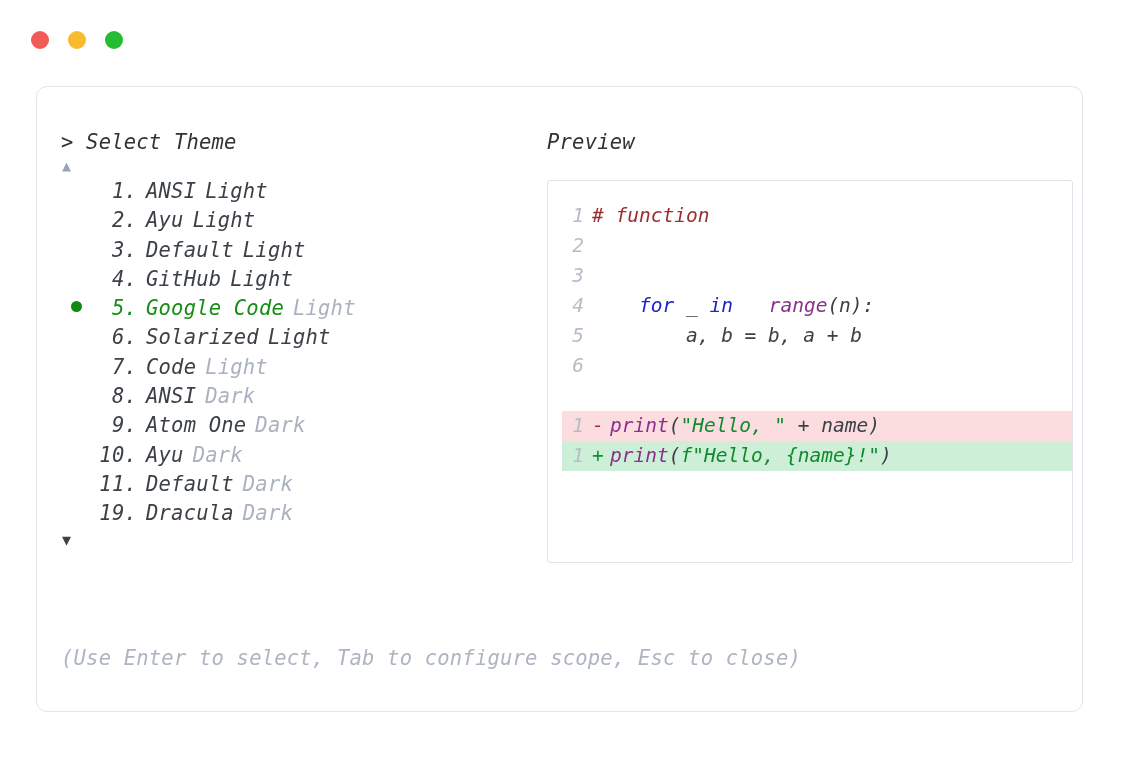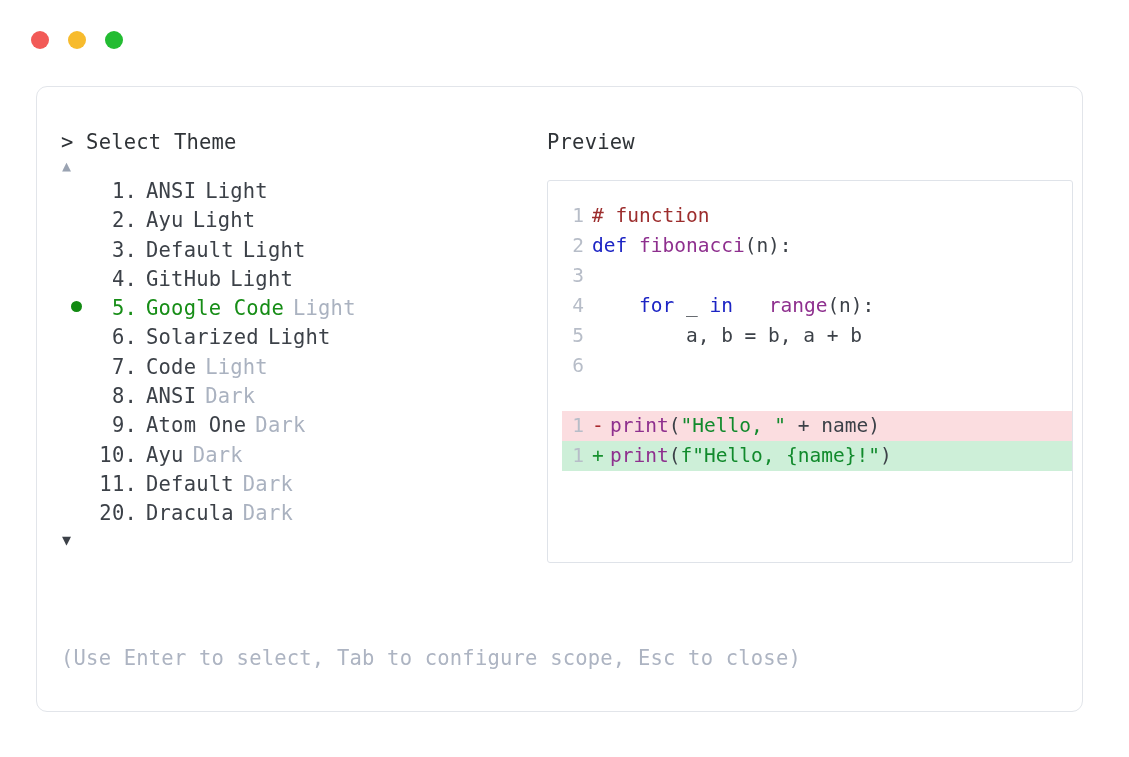--- a/index.html
+++ b/index.html
@@ -37,20 +37,21 @@
   .card {
     position: absolute;
     left: 36px;
     top: 86px;
     width: 1047px;
     height: 626px;
     box-sizing: border-box;
     background: #ffffff;
     border: 1.6px solid #e2e5ea;
     border-radius: 11px;
+    font-style: italic;
   }
 
   .card-inner {
     position: relative;
     width: 100%;
     height: 100%;
   }
 
   
   .left-col {
@@ -225,35 +226,35 @@
           <li class="theme-row"><span class="sel-marker"></span><span class="row-num">2.</span><span class="row-name">Ayu</span><span class="row-suffix suffix-dark">Light</span></li>
           <li class="theme-row"><span class="sel-marker"></span><span class="row-num">3.</span><span class="row-name">Default</span><span class="row-suffix suffix-dark">Light</span></li>
           <li class="theme-row"><span class="sel-marker"></span><span class="row-num">4.</span><span class="row-name">GitHub</span><span class="row-suffix suffix-dark">Light</span></li>
           <li class="theme-row selected"><span class="sel-marker"><span class="bullet"></span></span><span class="row-num">5.</span><span class="row-name">Google Code</span><span class="row-suffix suffix-muted">Light</span></li>
           <li class="theme-row"><span class="sel-marker"></span><span class="row-num">6.</span><span class="row-name">Solarized</span><span class="row-suffix suffix-dark">Light</span></li>
           <li class="theme-row"><span class="sel-marker"></span><span class="row-num">7.</span><span class="row-name">Code</span><span class="row-suffix suffix-muted">Light</span></li>
           <li class="theme-row"><span class="sel-marker"></span><span class="row-num">8.</span><span class="row-name">ANSI</span><span class="row-suffix suffix-muted">Dark</span></li>
           <li class="theme-row"><span class="sel-marker"></span><span class="row-num">9.</span><span class="row-name">Atom One</span><span class="row-suffix suffix-muted">Dark</span></li>
           <li class="theme-row"><span class="sel-marker"></span><span class="row-num">10.</span><span class="row-name">Ayu</span><span class="row-suffix suffix-muted">Dark</span></li>
           <li class="theme-row"><span class="sel-marker"></span><span class="row-num">11.</span><span class="row-name">Default</span><span class="row-suffix suffix-muted">Dark</span></li>
-          <li class="theme-row"><span class="sel-marker"></span><span class="row-num">20.</span><span class="row-name">Dracula</span><span class="row-suffix suffix-muted">Dark</span></li>
+          <li class="theme-row"><span class="sel-marker"></span><span class="row-num">19.</span><span class="row-name">Dracula</span><span class="row-suffix suffix-muted">Dark</span></li>
         </ul>
 
       <div class="scroll-arrow arrow-down">▼</div>
     </div>
 
     <div class="footer-hint">(Use Enter to select, Tab to configure scope, Esc to close)</div>
 
     <div class="right-col">
       <div class="preview-label">Preview</div>
 
       <div class="preview-box">
         <div class="code-area" id="code-area">
             <div class="code-line"><span class="gutter">1</span><span class="code-text"><span class="tok-comment"># function</span></span></div>
-            <div class="code-line"><span class="gutter">2</span><span class="code-text"><span class="tok-keyword">def </span><span class="tok-func">fibonacci</span><span class="tok-punct">(n):</span></span></div>
+            <div class="code-line"><span class="gutter">2</span></div>
             <div class="code-line"><span class="gutter">3</span></div>
             <div class="code-line"><span class="gutter">4</span><span class="code-text"><span class="tok-plain">    </span><span class="tok-keyword">for</span><span class="tok-plain"> _ </span><span class="tok-keyword">in</span><span class="tok-plain"> </span><span class="tok-builtin">range</span><span class="tok-punct">(n):</span></span></div>
             <div class="code-line"><span class="gutter">5</span><span class="code-text"><span class="tok-plain">        a, b = b, a + b</span></span></div>
             <div class="code-line"><span class="gutter">6</span></div>
           </div>
         <div class="code-line spacer"></div>
         <div class="code-area diff-block" id="diff-area">
             <div class="code-line diff-del"><span class="gutter">1</span><span class="diff-mark mark-del">-</span><span class="code-text"><span class="tok-func">print</span><span class="tok-punct">(</span><span class="tok-string">"Hello, "</span><span class="tok-plain"> + name)</span></span></div>
             <div class="code-line diff-add"><span class="gutter">1</span><span class="diff-mark mark-add">+</span><span class="code-text"><span class="tok-func">print</span><span class="tok-punct">(</span><span class="tok-string">f"Hello, {name}!"</span><span class="tok-punct">)</span></span></div>
           </div>

